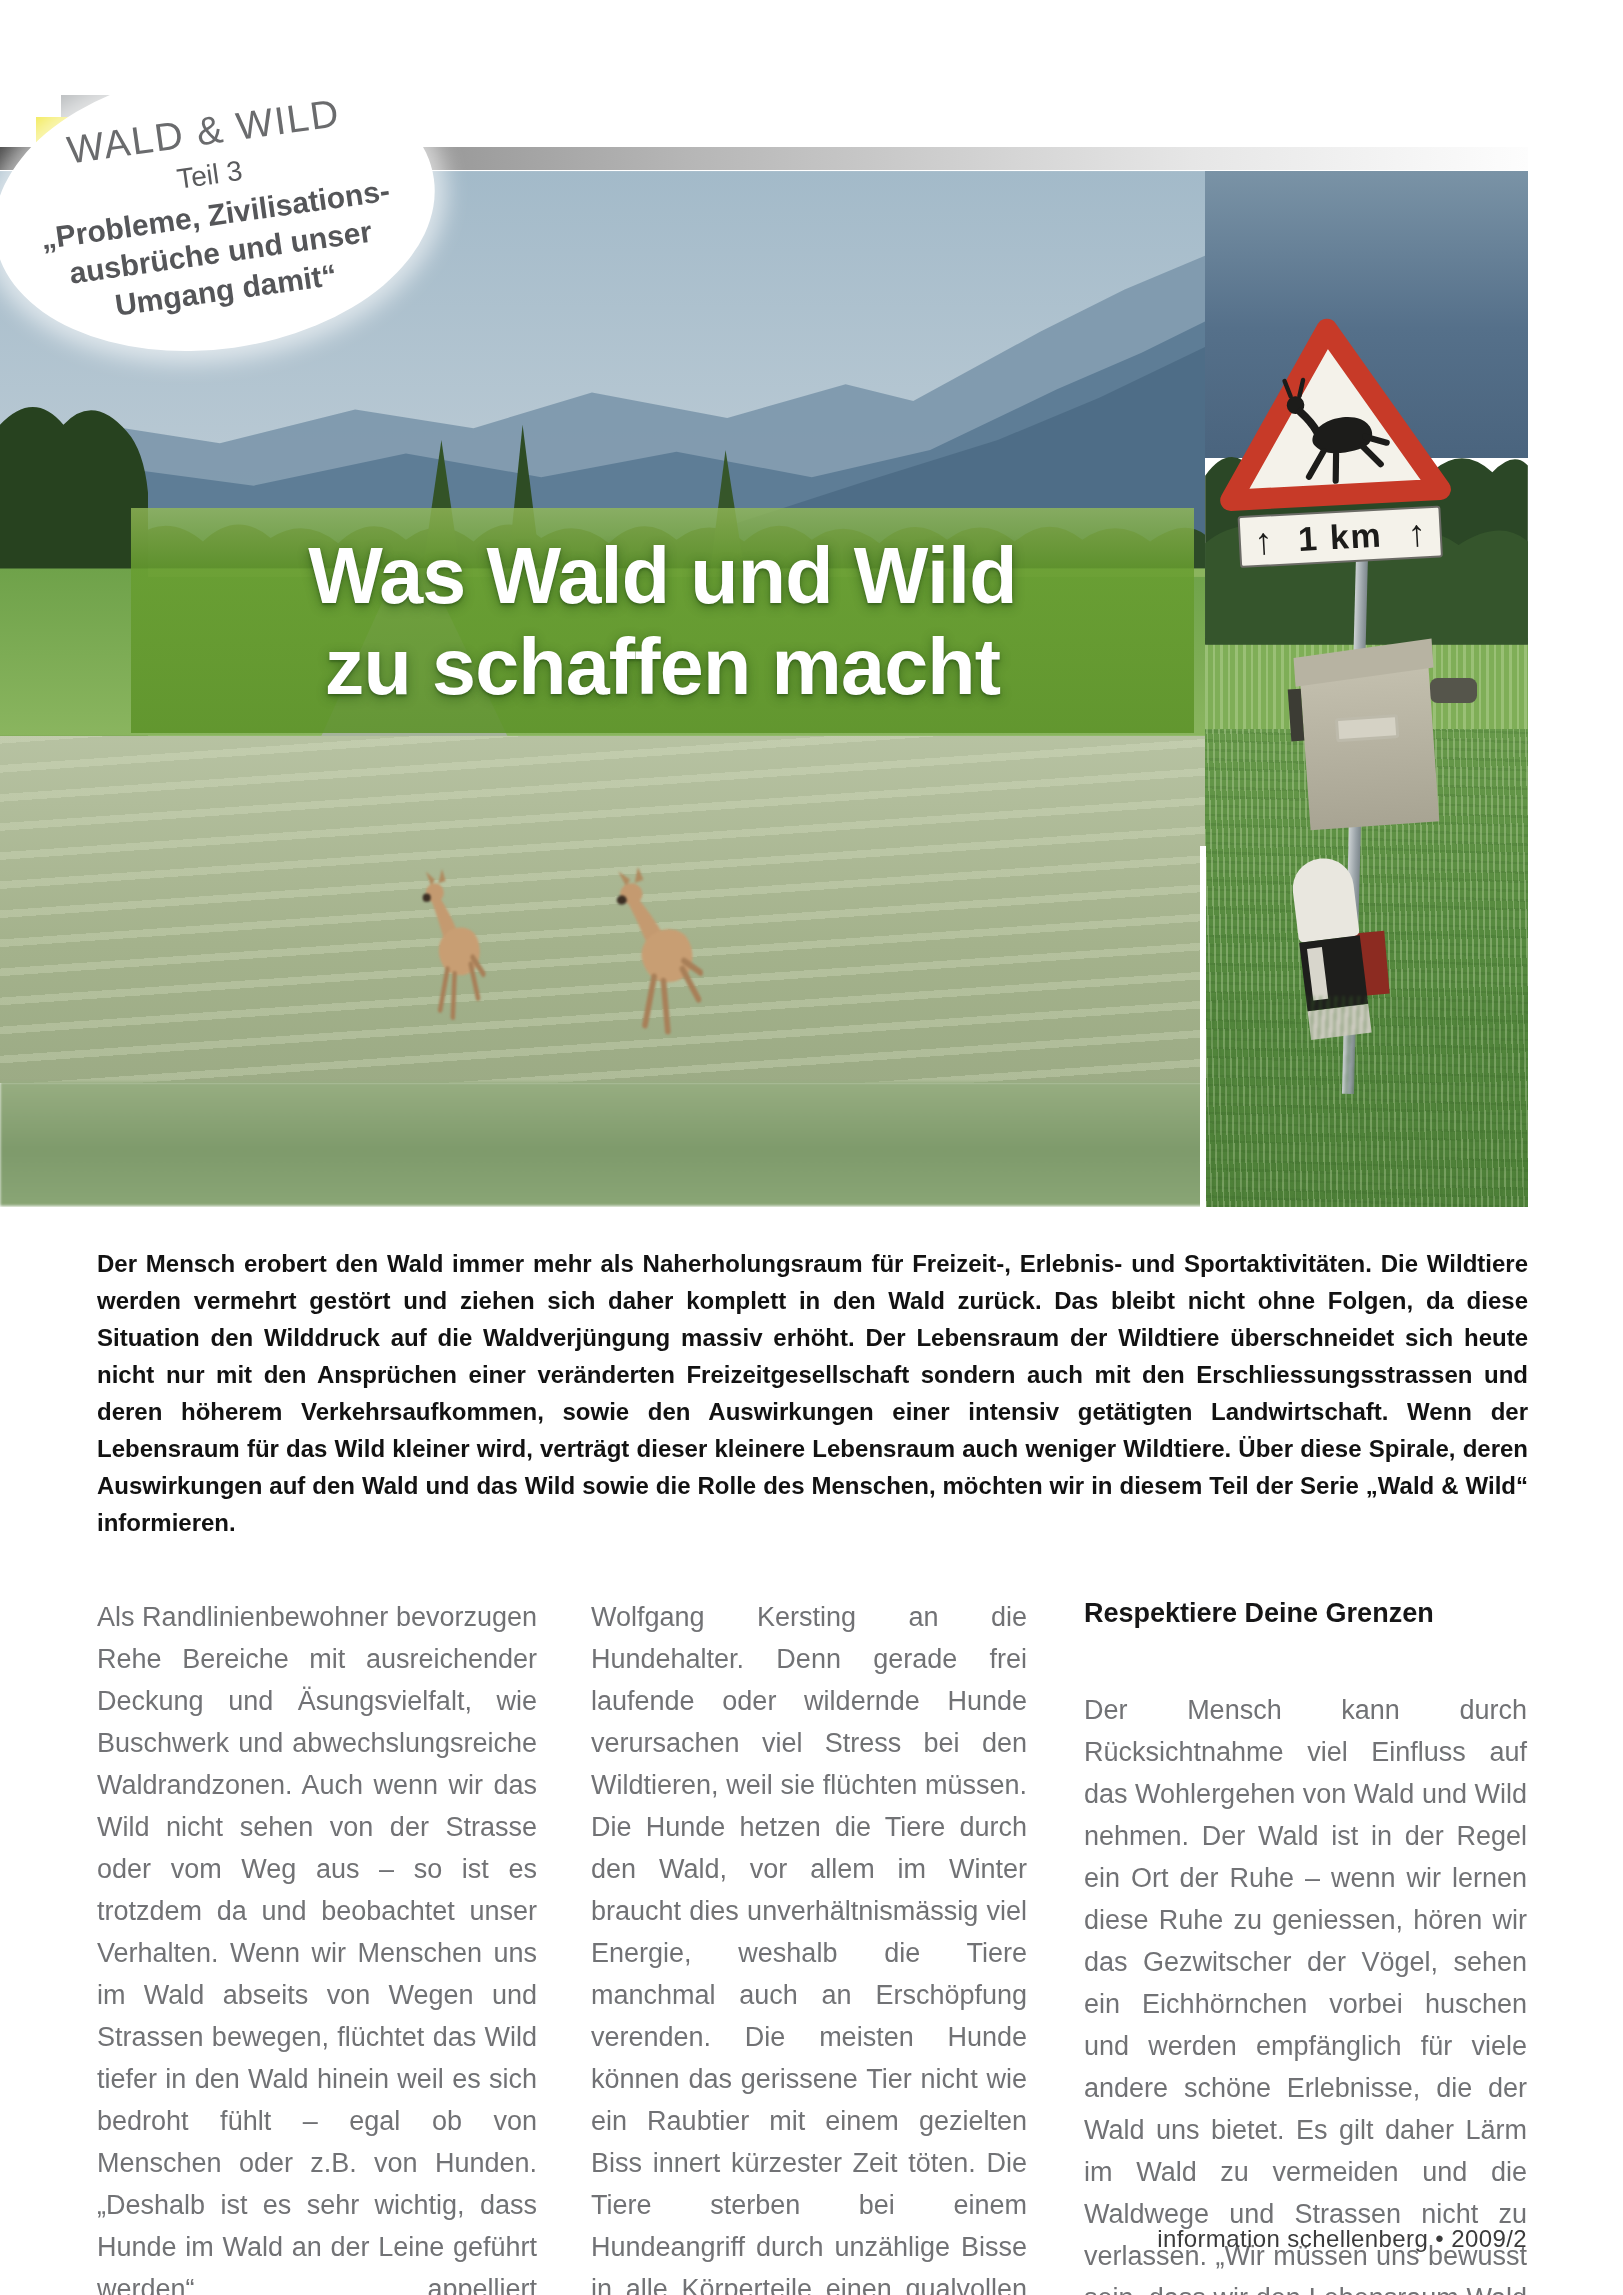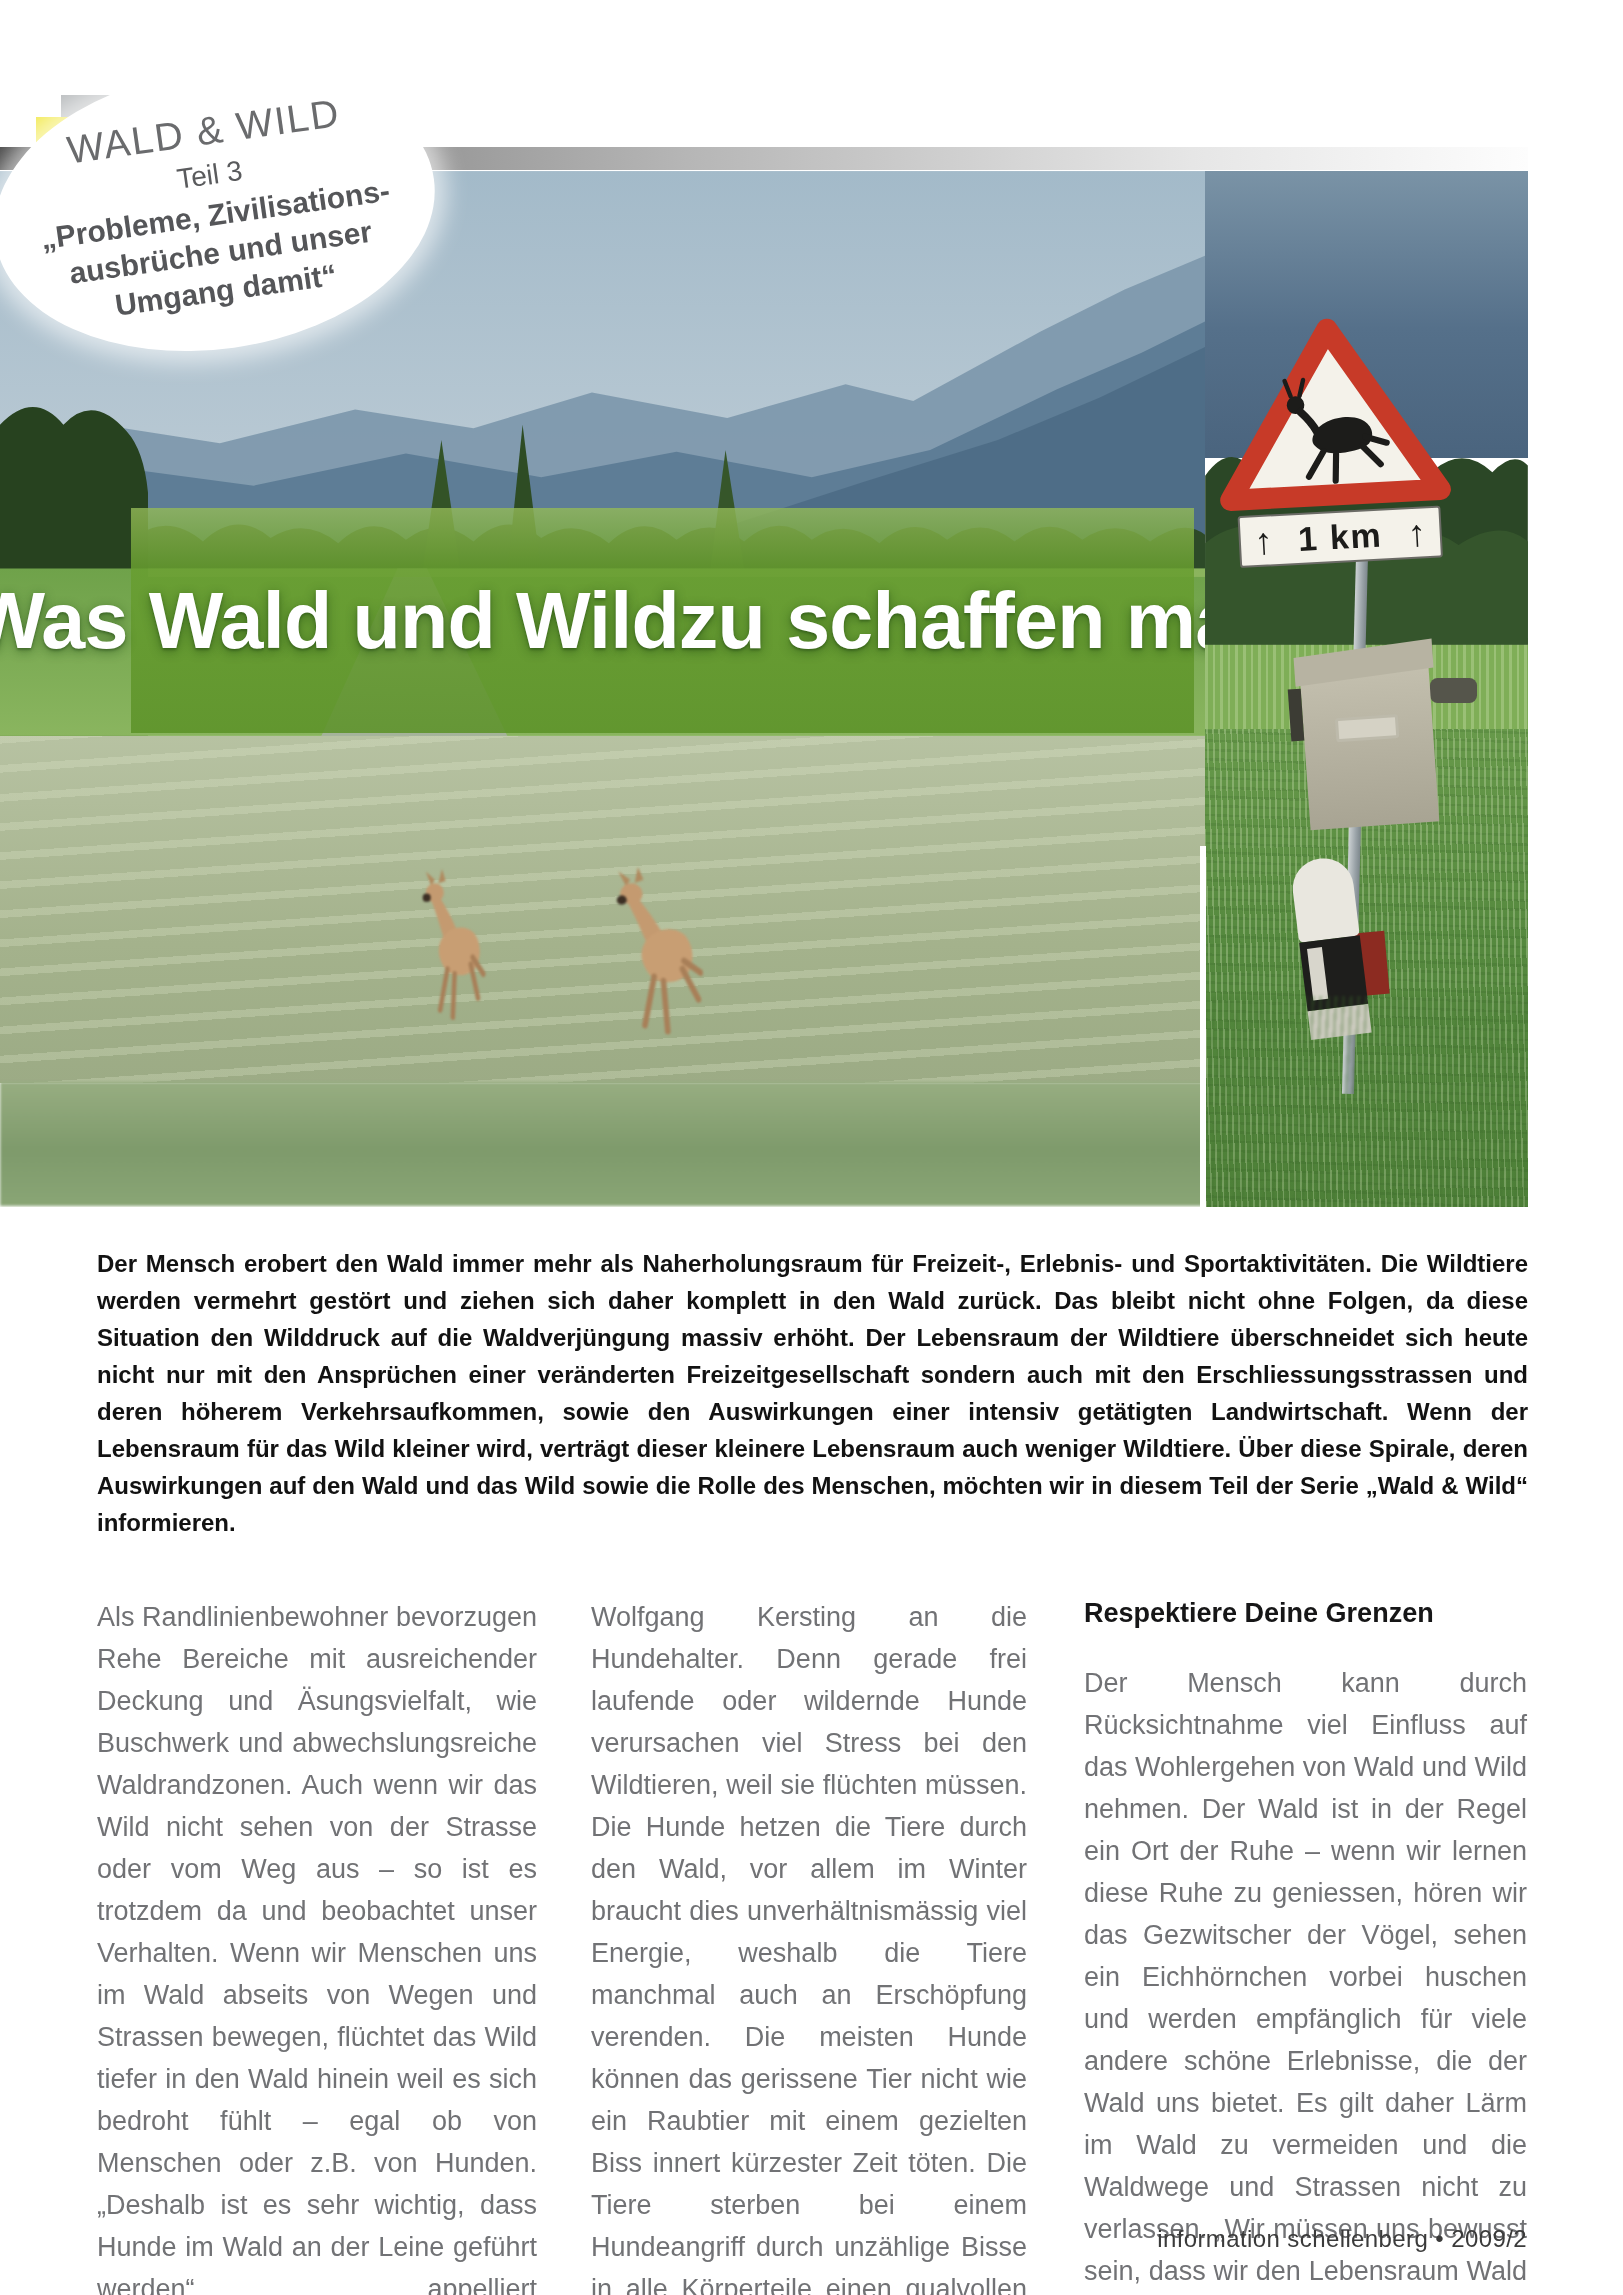--- a/index.html
+++ b/index.html
@@ -29,21 +29,21 @@
   .hay-streaks{position:absolute;top:565px;left:0;width:1205px;height:347px;z-index:1;opacity:.5;
        background:repeating-linear-gradient(176deg,rgba(224,232,204,.55) 0 7.6px,rgba(0,0,0,0) 7.6px 29px);}
   .foreground-grass{position:absolute;top:911px;left:0;width:1205px;height:124px;z-index:3;
        background:linear-gradient(#97ad81,#7e9a6b 55%,#89a575);
        filter:blur(1.7px);}
   .deer{position:absolute;z-index:2;filter:blur(0.8px);}
 
   
   .title-band{position:absolute;top:337px;left:131px;width:1063px;height:225px;z-index:4;
       background:linear-gradient(rgba(148,186,88,.80),rgba(104,158,48,.85) 26%,rgba(92,146,40,.87));
-      display:flex;justify-content:center;align-items:center;}
+      display:flex;flex-direction:column;justify-content:center;align-items:center;}
   .title-line{font-size:79px;line-height:91px;font-weight:bold;color:#ffffff;letter-spacing:-0.8px;
       text-shadow:0 3.4px 12px rgba(20,60,10,.45),0 1.7px 2.5px rgba(25,60,15,.4);white-space:nowrap;}
 
   
   .badge{position:absolute;top:70px;left:-6.8px;width:443px;height:279px;z-index:5;
       background:#ffffff;border-radius:50%;transform:rotate(-8deg);
       box-shadow:0 0 22px 12px rgba(255,255,255,.6);
       display:flex;flex-direction:column;justify-content:center;align-items:center;text-align:center;}
   .badge-series{font-size:39px;color:#6a6b6d;letter-spacing:1.7px;margin-bottom:6.8px;}
   .badge-part{font-size:28px;color:#5a5b5d;margin-bottom:5px;}
@@ -92,21 +92,21 @@
   .photo-seam{position:absolute;top:675px;left:1200px;width:6px;height:363px;background:#ffffff;z-index:8;}
 
   
   .intro{position:absolute;top:1245px;left:97px;width:1431px;font-size:24px;line-height:37px;
       font-weight:bold;color:#121212;text-align:justify;hyphens:auto;}
   .columns{position:absolute;top:1596px;left:97px;width:1431px;display:flex;}
   .col{font-size:27px;line-height:42px;color:#717275;text-align:justify;hyphens:auto;}
   .col1{width:440px;margin-right:54px;}
   .col2{width:436px;margin-right:57px;}
   .col3{width:443px;}
-  .col-heading{font-size:27px;line-height:34px;font-weight:bold;color:#161617;margin-bottom:32px;
+  .col-heading{font-size:27px;line-height:34px;font-weight:bold;color:#161617;margin-bottom:59px;
       text-align:left;}
   .footer{position:absolute;top:2225px;right:96px;font-size:24px;color:#3b3b3b;letter-spacing:0.4px;}
 </style>
 </head>
 <body>
 
 <div class="page" data-interactable="false">
 
   <div class="gradient-bar" data-interactable="false"></div>
   <div class="sq-gray" data-interactable="false"></div>

